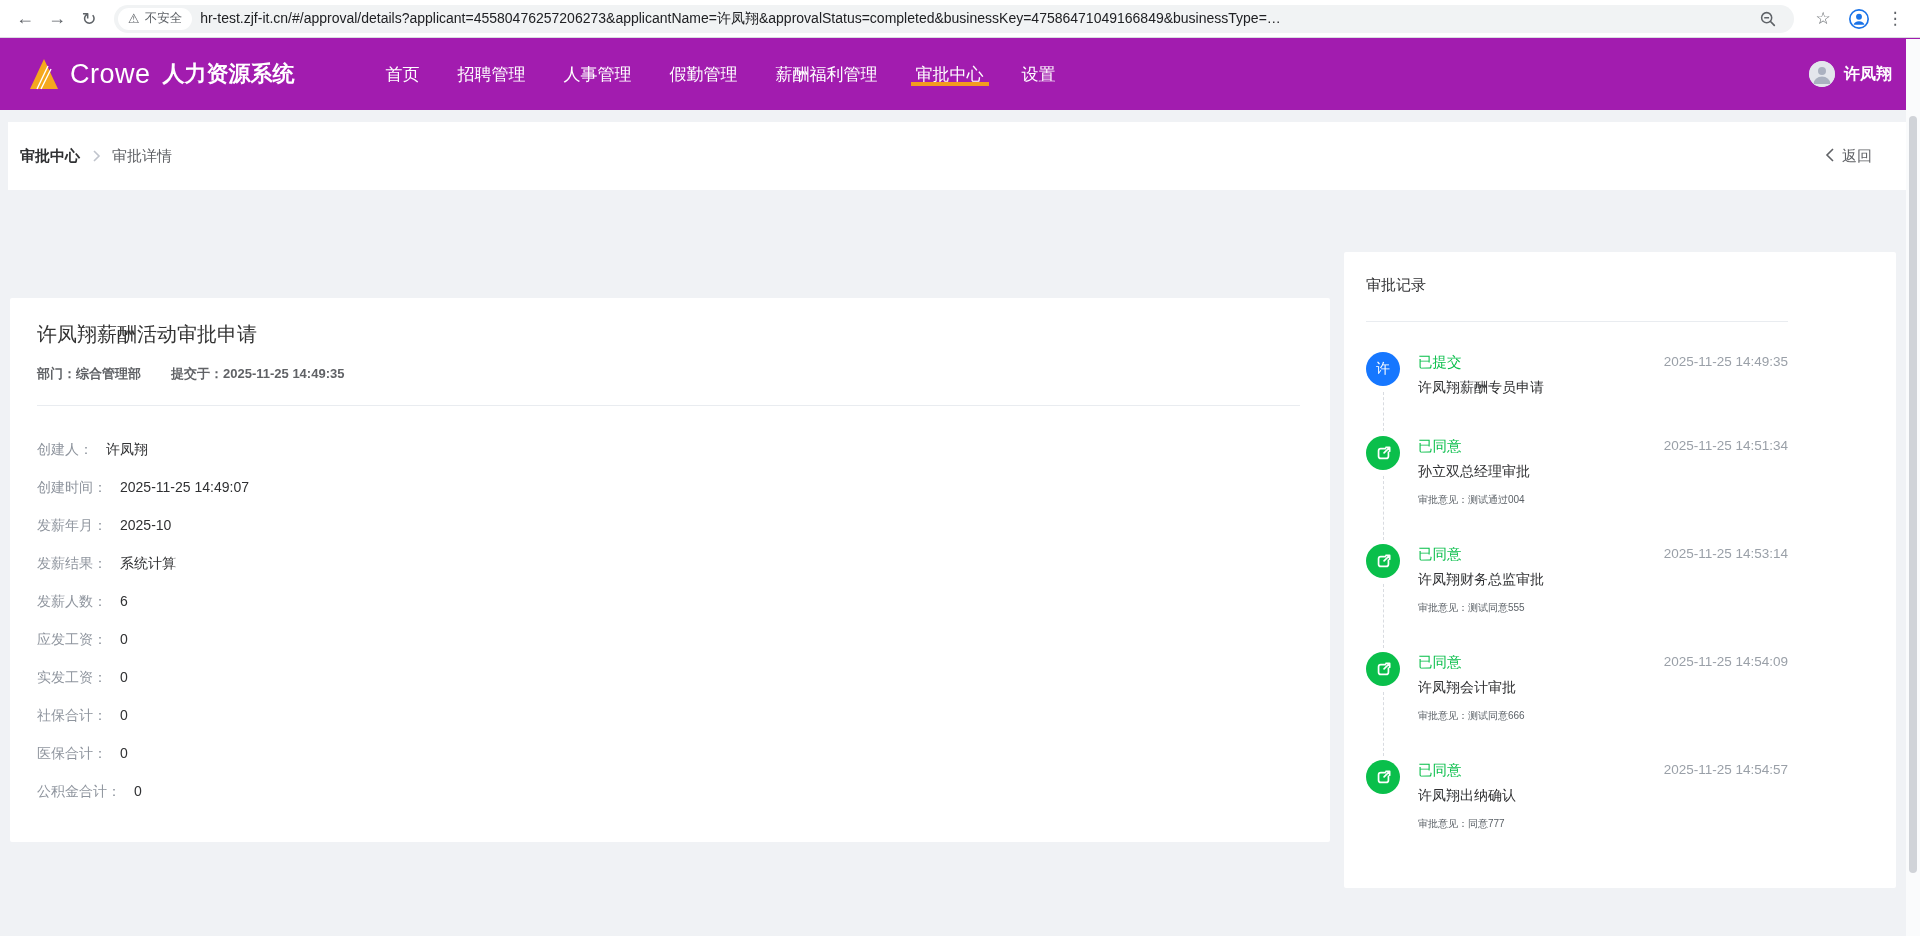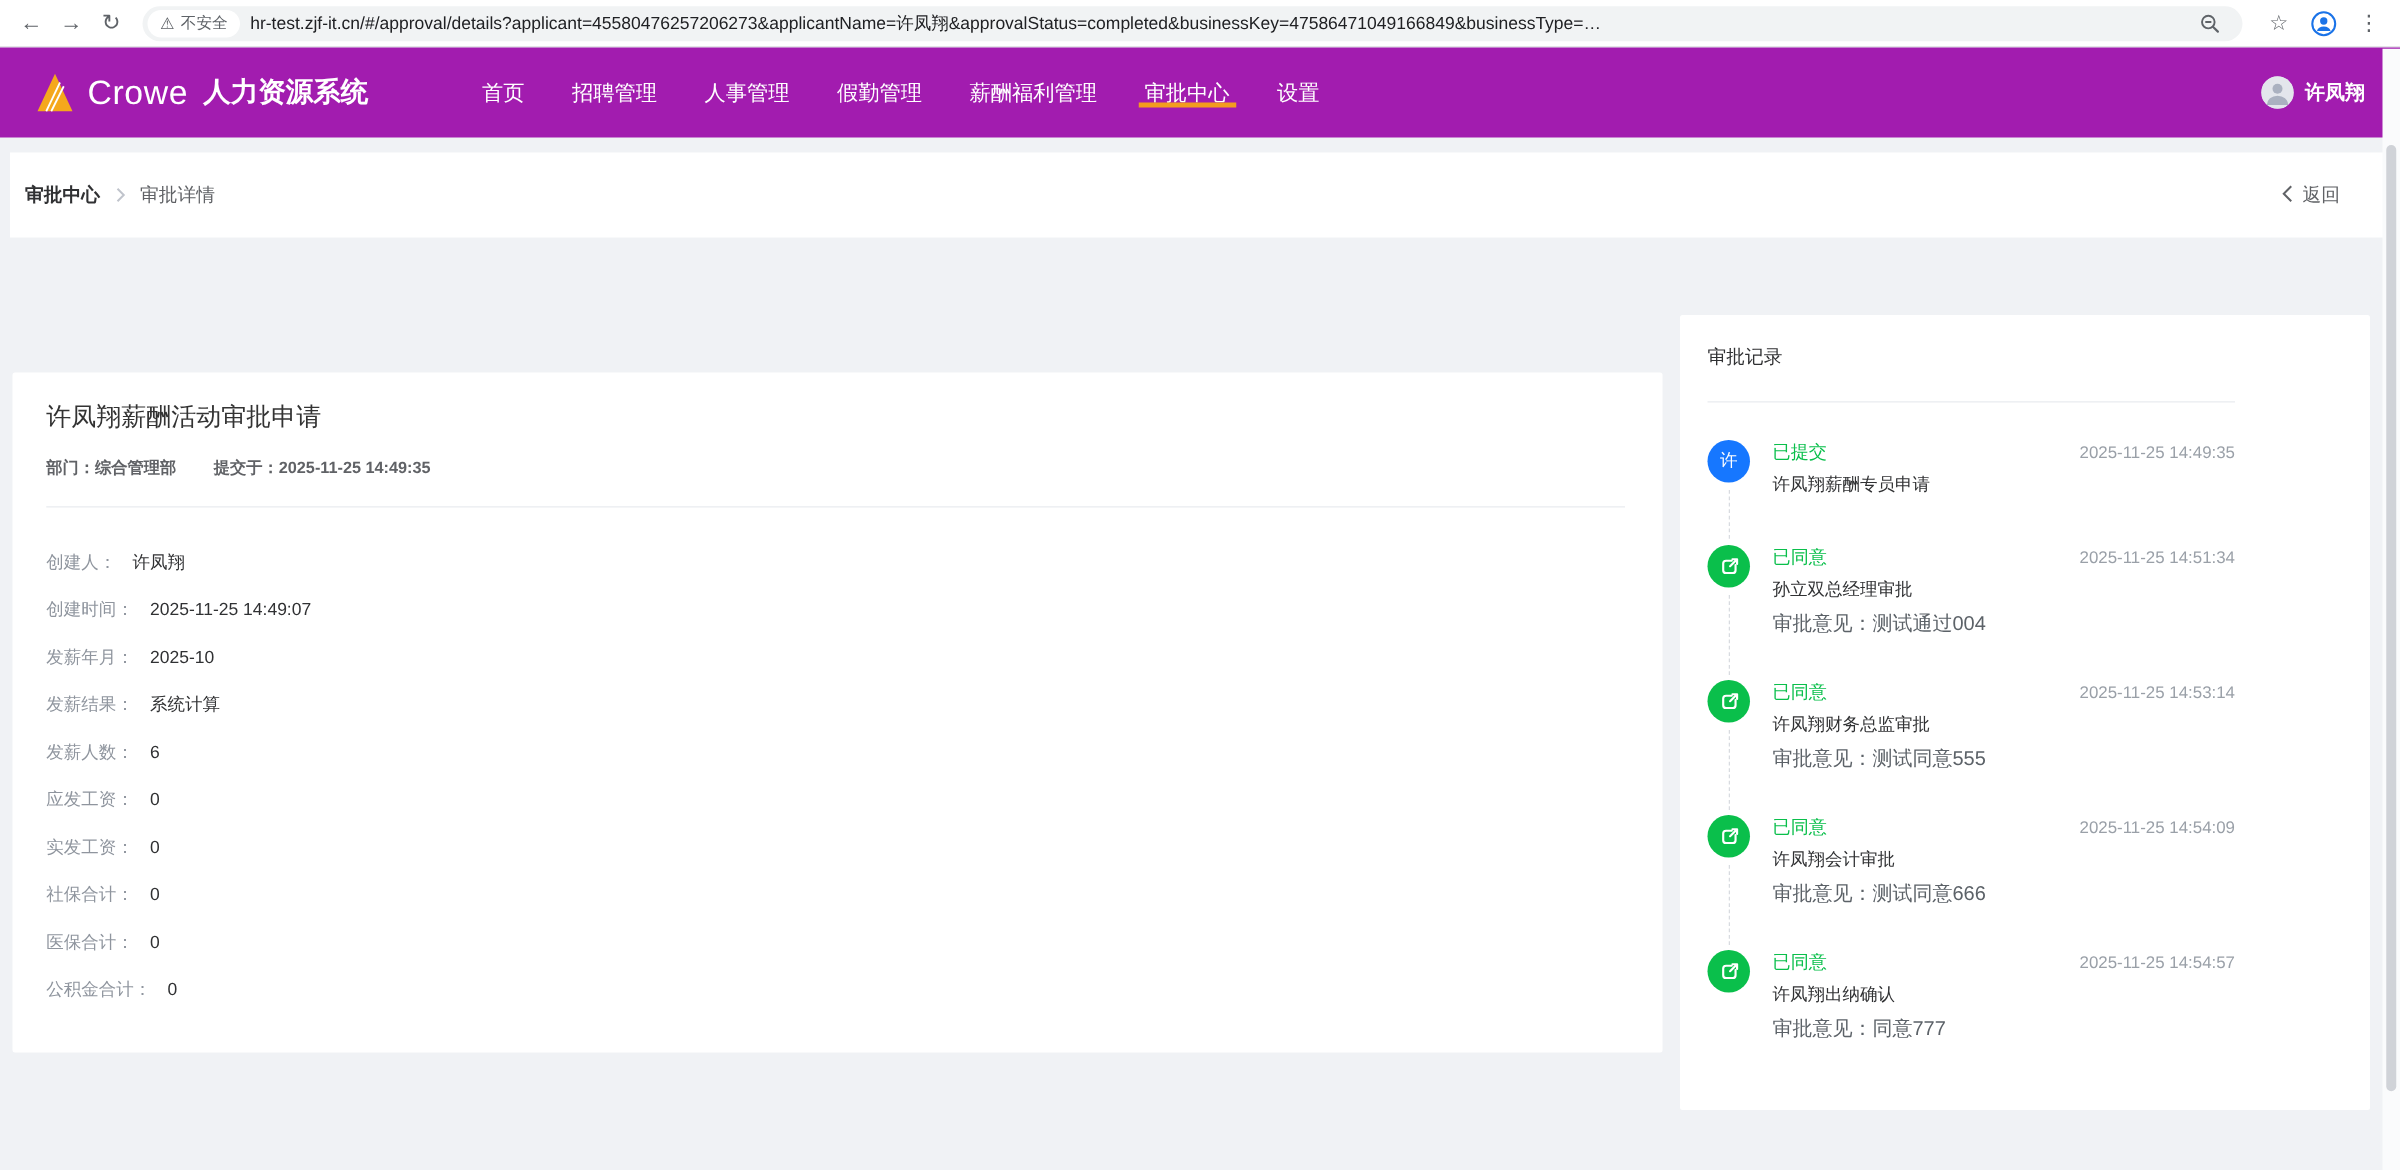--- a/index.html
+++ b/index.html
@@ -69,21 +69,21 @@
   .t-item:not(:last-child)::before { content:""; position:absolute; left:17px; top:40px; bottom:-34px;
     border-left:1px dashed #d8dbe0; }
   .t-icon { position:absolute; left:0; top:0; width:34px; height:34px; border-radius:50%;
     display:flex; align-items:center; justify-content:center; }
   .t-icon.avatar { background:#1677ff; color:#ffffff; font-size:14px; }
   .t-icon.share { background:#0abf4b; }
   .t-head { display:flex; justify-content:space-between; align-items:flex-start; }
   .t-status { font-size:14.5px; line-height:20px; color:#0abf4b; }
   .t-time { font-size:13.5px; line-height:20px; color:#9aa0a8; }
   .t-name { margin-top:5px; font-size:14px; line-height:20px; color:#303133; }
-  .t-comment { margin-top:12px; font-size:16px; line-height:13px; color:#5c6268; }
+  .t-comment { margin-top:12px; font-size:10px; line-height:13px; color:#5c6268; }
 
   
   .page-scrollbar { position:absolute; top:39px; right:0; width:14px; height:897px; background:#fafbfc; }
   .page-scrollbar .thumb { position:absolute; top:77px; left:3px; width:8px; height:757px;
     background:#d0d3d8; border-radius:4px; }
 </style>
 </head>
 <body>
 
 <div class="browser-bar">

